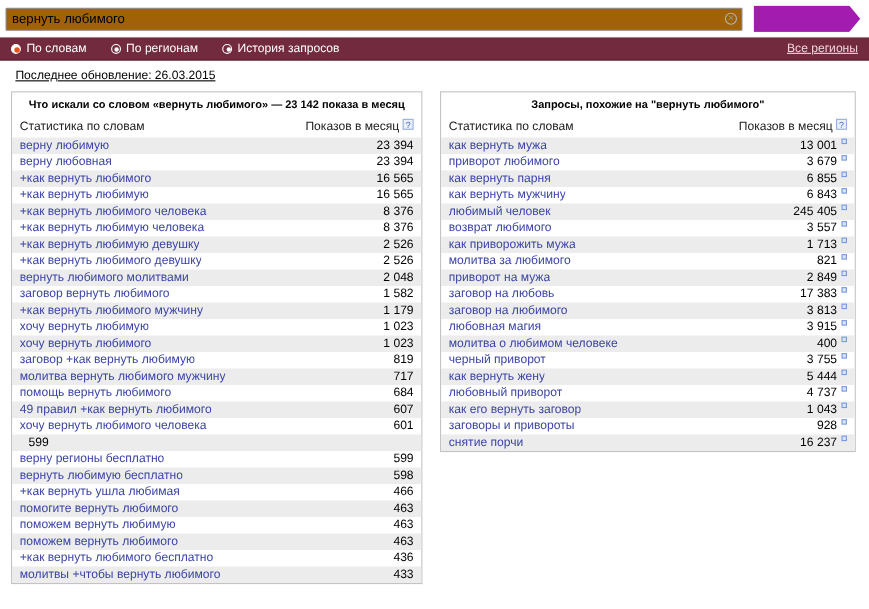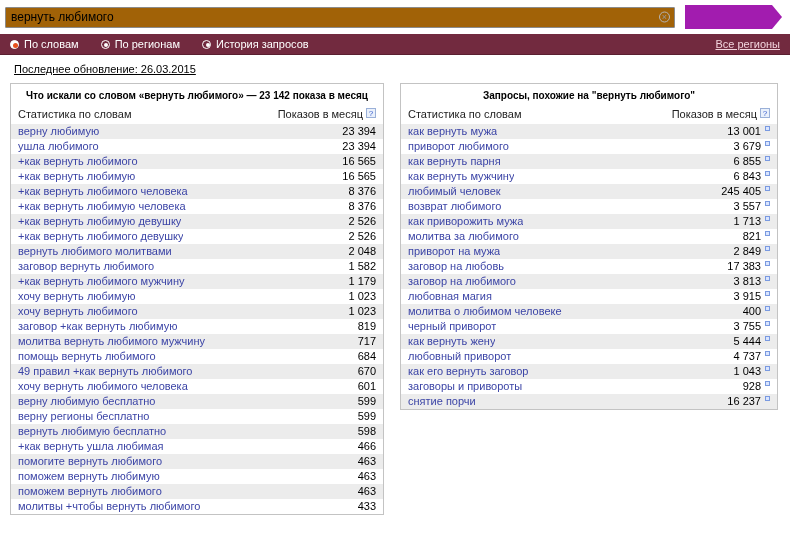--- a/index.html
+++ b/index.html
@@ -128,21 +128,21 @@
         <span>
           <span>Показов в месяц</span><span class="qmark">?</span>
         </span>
       </div>
       <div class="rows">
         <div class="row">
             <a class="kw-link">верну любимую</a>
             <span class="num">23 394</span>
           </div>
           <div class="row">
-            <a class="kw-link">ушла любимого</a>
+            <a class="kw-link">верну любовная</a>
             <span class="num">23 394</span>
           </div>
           <div class="row">
             <a class="kw-link">+как вернуть любимого</a>
             <span class="num">16 565</span>
           </div>
           <div class="row">
             <a class="kw-link">+как вернуть любимую</a>
             <span class="num">16 565</span>
           </div>
@@ -189,28 +189,27 @@
           <div class="row">
             <a class="kw-link">молитва вернуть любимого мужчину</a>
             <span class="num">717</span>
           </div>
           <div class="row">
             <a class="kw-link">помощь вернуть любимого</a>
             <span class="num">684</span>
           </div>
           <div class="row">
             <a class="kw-link">49 правил +как вернуть любимого</a>
-            <span class="num">670</span>
+            <span class="num">607</span>
           </div>
           <div class="row">
             <a class="kw-link">хочу вернуть любимого человека</a>
             <span class="num">601</span>
           </div>
           <div class="row">
-            <a class="kw-link">верну любимую бесплатно</a>
             <span class="num">599</span>
           </div>
           <div class="row">
             <a class="kw-link">верну регионы бесплатно</a>
             <span class="num">599</span>
           </div>
           <div class="row">
             <a class="kw-link">вернуть любимую бесплатно</a>
             <span class="num">598</span>
           </div>
@@ -222,20 +221,24 @@
             <a class="kw-link">помогите вернуть любимого</a>
             <span class="num">463</span>
           </div>
           <div class="row">
             <a class="kw-link">поможем вернуть любимую</a>
             <span class="num">463</span>
           </div>
           <div class="row">
             <a class="kw-link">поможем вернуть любимого</a>
             <span class="num">463</span>
+          </div>
+          <div class="row">
+            <a class="kw-link">+как вернуть любимого бесплатно</a>
+            <span class="num">436</span>
           </div>
           <div class="row">
             <a class="kw-link">молитвы +чтобы вернуть любимого</a>
             <span class="num">433</span>
           </div>
       </div>
     </div>
 
     <div class="stat-table right">
       <div class="table-title">Запросы, похожие на "вернуть любимого"</div>

